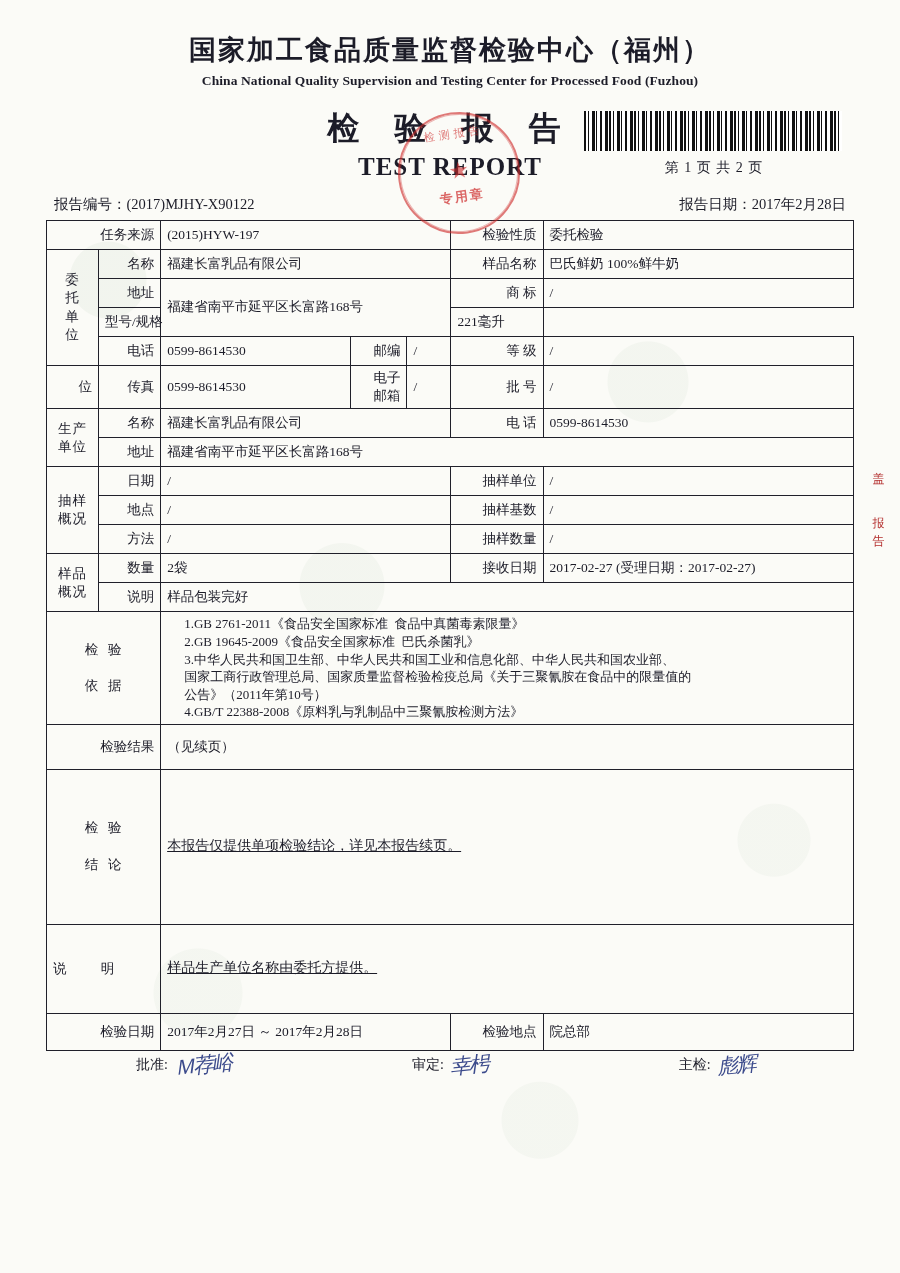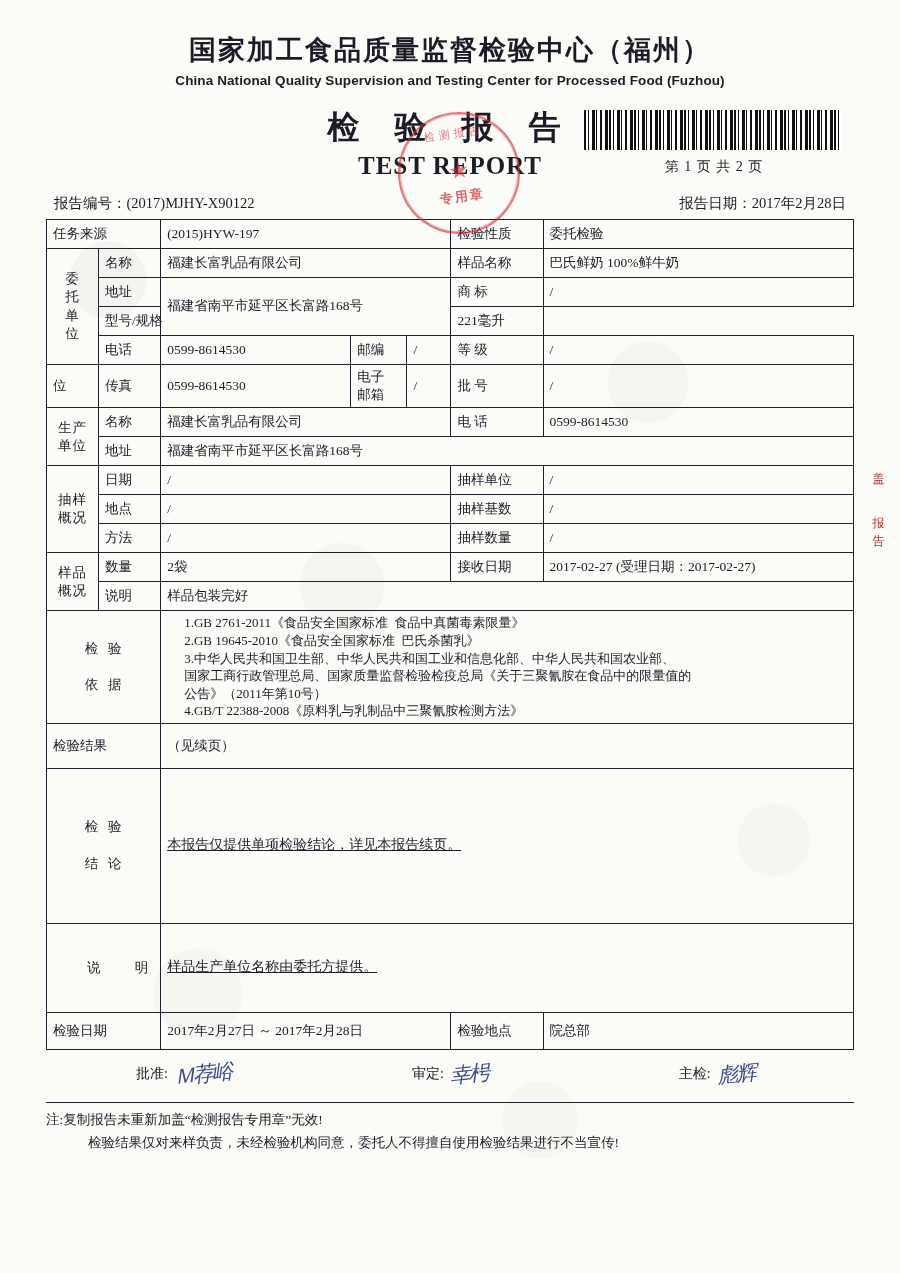--- a/index.html
+++ b/index.html
@@ -26,21 +26,21 @@
   .page{position:absolute;inset:0;padding:0 46px;box-sizing:border-box;}
 
   
   .hdr{text-align:center;padding-top:32px;}
   .hdr .cn-title{
     font-size:27px;font-weight:bold;letter-spacing:2px;
     font-family:"DejaVu Serif","Liberation Serif",serif;
   }
   .hdr .en-title{
     font-size:13.5px;font-weight:bold;margin-top:5px;letter-spacing:.1px;
-    font-family:Liberation Sans, sans-serif;
+    font-family:Liberation Serif, serif;
   }
   .title-row{
     display:flex;align-items:flex-start;justify-content:center;
     margin-top:18px;position:relative;
   }
   .big-title{width:440px;text-align:center;position:relative;}
   .big-title .cn{
     font-size:32px;font-weight:bold;letter-spacing:12px;
     font-family:"DejaVu Serif","Liberation Serif",serif;
   }
@@ -91,41 +91,41 @@
     width:100%;border-collapse:collapse;table-layout:fixed;
     font-size:13.5px;
   }
   table.main td{
     border:1px solid #20202a;
     padding:3px 6px;
     vertical-align:middle;
     height:22px;
     line-height:1.35;
   }
-  .lbl{text-align:left;white-space:nowrap;margin-top:48px;}
-  .lbl-sp{text-align:right;letter-spacing:6px;padding-left:10px;}
+  .lbl{text-align:right;white-space:nowrap;margin-top:48px;}
+  .lbl-sp{text-align:left;letter-spacing:6px;padding-left:10px;}
   .vlabel{
     text-align:center;letter-spacing:1px;line-height:1.55;font-size:13.5px;
   }
   .val{padding-left:8px;}
   .basis{padding:10px 6px 12px 14px;line-height:1.75;font-size:13px;}
   .basis div{white-space:pre;margin-left:17px;}
   .concl{padding-left:10px;font-size:14px;text-decoration:underline;}
 
   
   .side-note{
     position:absolute;right:10px;top:470px;width:22px;
     color:#b4302f;font-size:12px;line-height:1.5;text-align:center;
     letter-spacing:1px;
   }
   .side-note span{display:block;margin-bottom:26px;}
 
   
   .sig-row{
-    display:flex;align-items:center;margin-top:10px;padding:0 4px;font-size:14px;
+    display:flex;align-items:center;padding:0 4px;font-size:14px;
   }
   .sig-cell{flex:1;display:flex;align-items:center;justify-content:center;gap:6px;}
   .sig-mark{
     color:#1b2d7a;font-family:"DejaVu Serif",serif;font-size:21px;
     font-style:italic;transform:rotate(-6deg);opacity:.85;letter-spacing:-2px;
   }
 
   
   .footer{
     margin-top:14px;border-top:1.6px solid #20202a;padding-top:6px;font-size:13.5px;line-height:1.7;
@@ -269,21 +269,21 @@
     </tr>
     <tr>
       <td class="lbl">说明</td>
       <td class="val" colspan="5">样品包装完好</td>
     </tr>
 
     <tr>
       <td class="vlabel" colspan="2">检&nbsp;&nbsp;验<br><br>依&nbsp;&nbsp;据</td>
       <td class="basis" colspan="5">
         <div>1.GB 2761-2011《食品安全国家标准  食品中真菌毒素限量》</div>
-        <div>2.GB 19645-2010《食品安全国家标准  巴氏杀菌乳》</div>
+        <div>2.GB 19645-2009《食品安全国家标准  巴氏杀菌乳》</div>
         <div>3.中华人民共和国卫生部、中华人民共和国工业和信息化部、中华人民共和国农业部、</div>
         <div>国家工商行政管理总局、国家质量监督检验检疫总局《关于三聚氰胺在食品中的限量值的</div>
         <div>公告》（2011年第10号）</div>
         <div>4.GB/T 22388-2008《原料乳与乳制品中三聚氰胺检测方法》</div>
       </td>
     </tr>
 
     <tr>
       <td class="lbl" colspan="2" style="height:38px">检验结果</td>
       <td class="val" colspan="5">（见续页）</td>
@@ -316,23 +316,19 @@
     <div class="sig-cell">
       <span>审定:</span>
       <span class="sig-mark">幸枵</span>
     </div>
     <div class="sig-cell">
       <span>主检:</span>
       <span class="sig-mark">彪辉</span>
     </div>
   </div>
 
-  <div class="footer">
-    <div>注:复制报告未重新加盖“检测报告专用章”无效!</div>
-    <div class="l2">检验结果仅对来样负责，未经检验机构同意，委托人不得擅自使用检验结果进行不当宣传!</div>
-  </div>
 
   <div class="side-note">
     <span>盖</span>
     <span>报告</span>
   </div>
 
 </div>
 
 </body></html>

